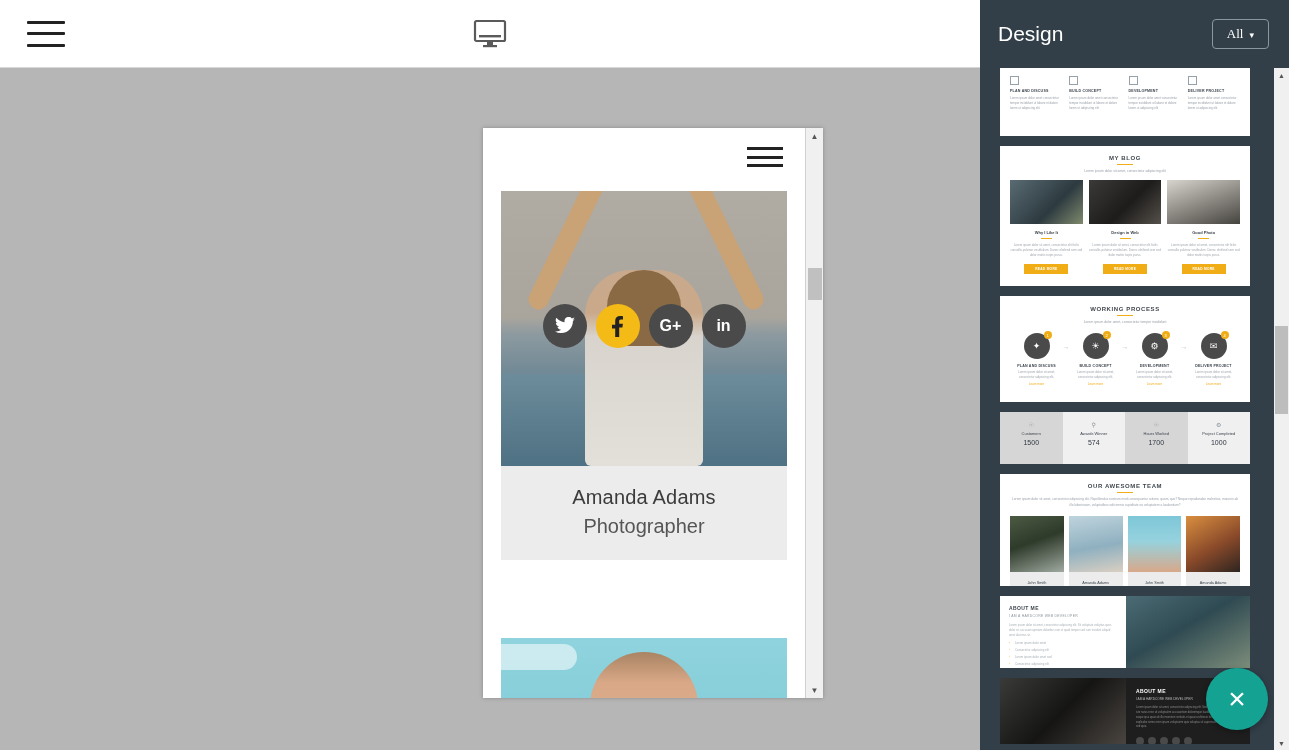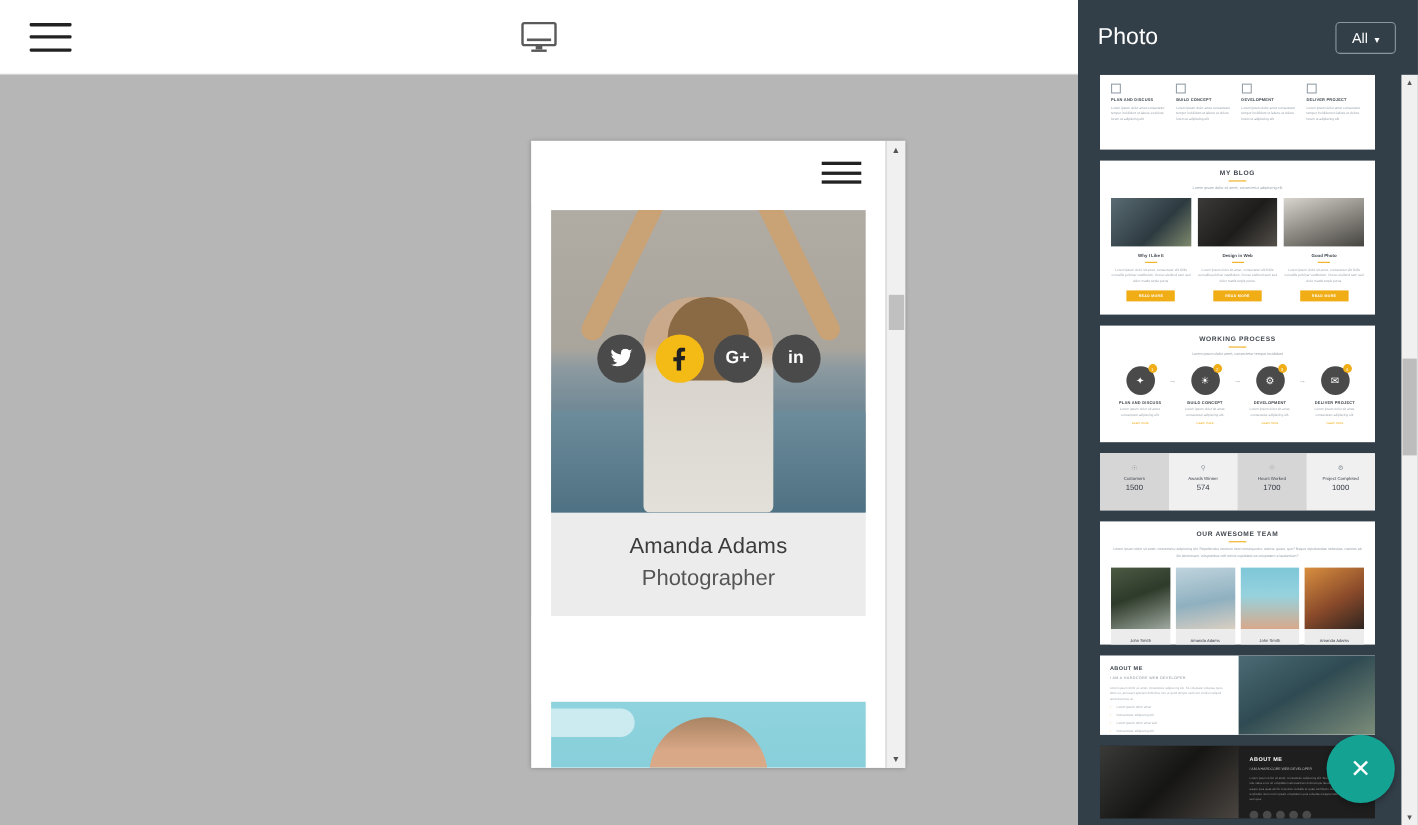--- a/index.html
+++ b/index.html
@@ -106,21 +106,21 @@
   #sidebar {
     position: absolute; right: 0; top: 0;
     width: 309px; height: 750px;
     background: #323e48;
   }
   #sb-head { height: 68px; display:flex; align-items:center; justify-content:space-between; padding: 0 20px 0 18px; }
   #sb-title { color:#fff; font-size: 21px; font-weight: 400; }
   #sb-filter {
     border: 1px solid #8b96a0; color:#ffffff; background: transparent;
     border-radius: 4px; padding: 6px 14px; font-size: 13px; cursor: pointer;
-    font-family: Liberation Sans, sans-serif;
+    font-family: Liberation Serif, serif;
   }
   #sb-list {
     position:absolute; top:68px; left:0; width: 294px; height: 682px;
     overflow: hidden; padding: 0 0 0 20px;
   }
   .blk {
     width: 250px; background: #fff; margin-bottom: 10px;
     position: relative; overflow: hidden; cursor: pointer;
   }
   .blk .tt { text-align:center; font-weight: bold; color:#40474e; letter-spacing:.6px; }
@@ -303,21 +303,21 @@
     <div id="pv-scroll">
       <div class="arr top">▲</div>
       <div id="pv-thumb"></div>
       <div class="arr bot">▼</div>
     </div>
   </div>
 </div>
 
 <div id="sidebar">
   <div id="sb-head">
-    <div id="sb-title">Photo</div>
+    <div id="sb-title">Design</div>
     <button id="sb-filter">
       <span>All</span><span style="margin-left:6px;font-size:9px;">▾</span>
     </button>
   </div>
 
   <div id="sb-list">
 
     <div class="blk b-feat">
       <div class="row">
         <div class="col">

